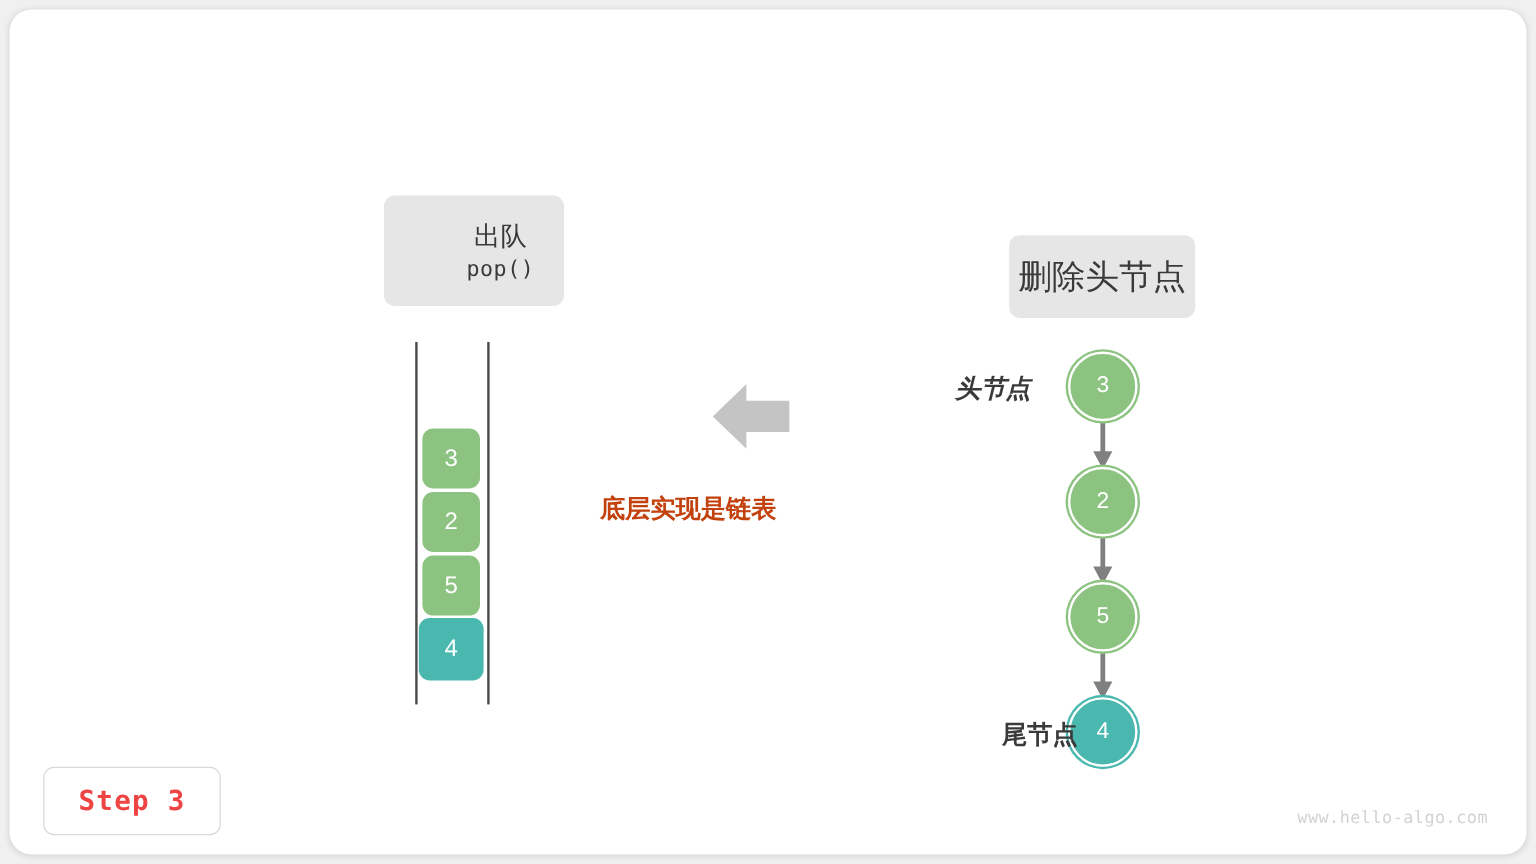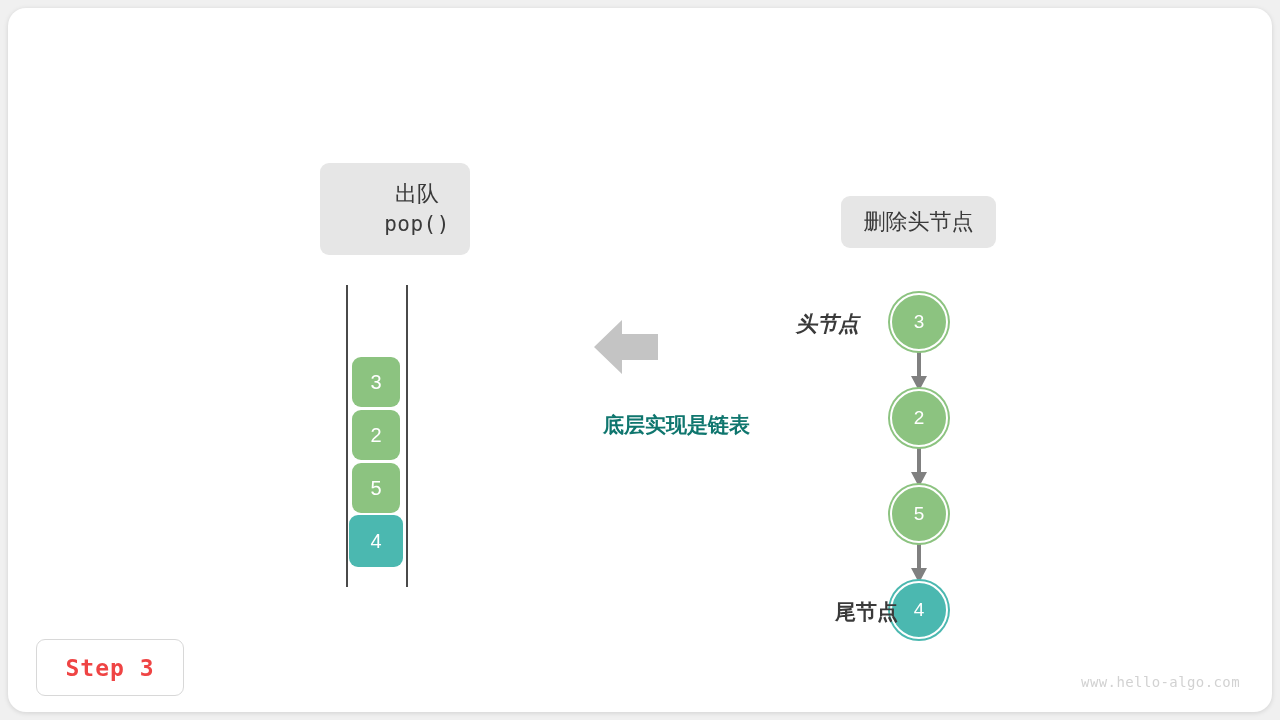--- a/index.html
+++ b/index.html
@@ -47,29 +47,29 @@
   .chip-op {
     left: 320px;
     top: 163px;
     width: 106px;
     height: 92px;
     font-size: 22px;
     padding-left: 44px;
   }
   .chip-op .mono {
     font-family: "DejaVu Sans Mono", "Liberation Mono", monospace;
-    font-size: 21px;
+    font-size: 18px;
     letter-spacing: 0.5px;
   }
   .chip-del {
     left: 841px;
     top: 196px;
     width: 155px;
-    height: 52px;
-    font-size: 22px;
+    height: 69px;
+    font-size: 28px;
   }
 
   
   .rail {
     position: absolute;
     width: 2px;
     background: #4a4a4a;
   }
   .rail-left  { left: 346px; top: 285px; height: 302px; }
   .rail-right { left: 406px; top: 285px; height: 302px; }
@@ -95,22 +95,22 @@
     width: 64px;
     height: 58px;
   }
 
   
   .caption {
     position: absolute;
     left: 500px;
     top: 408px;
     width: 250px;
-    text-align: right;
-    color: #0f766e;
+    text-align: left;
+    color: #c2410c;
     font-size: 21px;
     font-weight: bold;
     line-height: 1.58;
   }
 
   
   .node {
     position: absolute;
     width: 58px;
     height: 58px;

